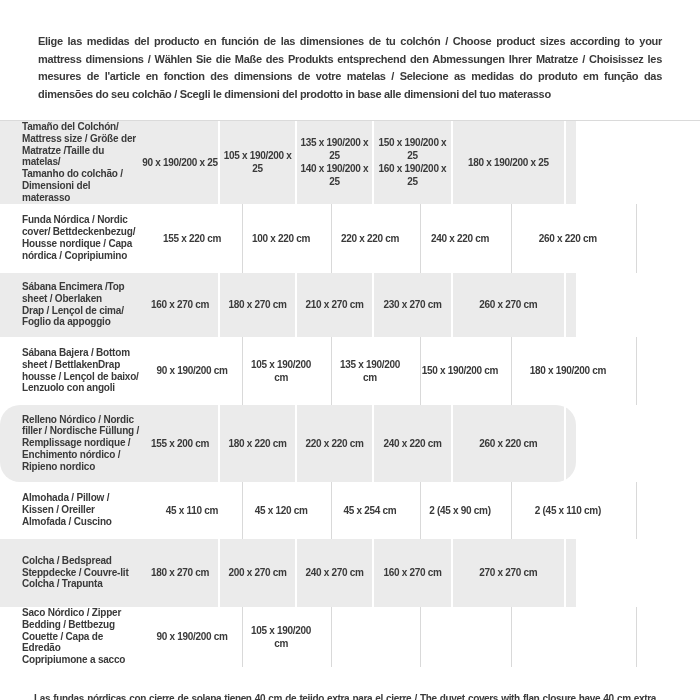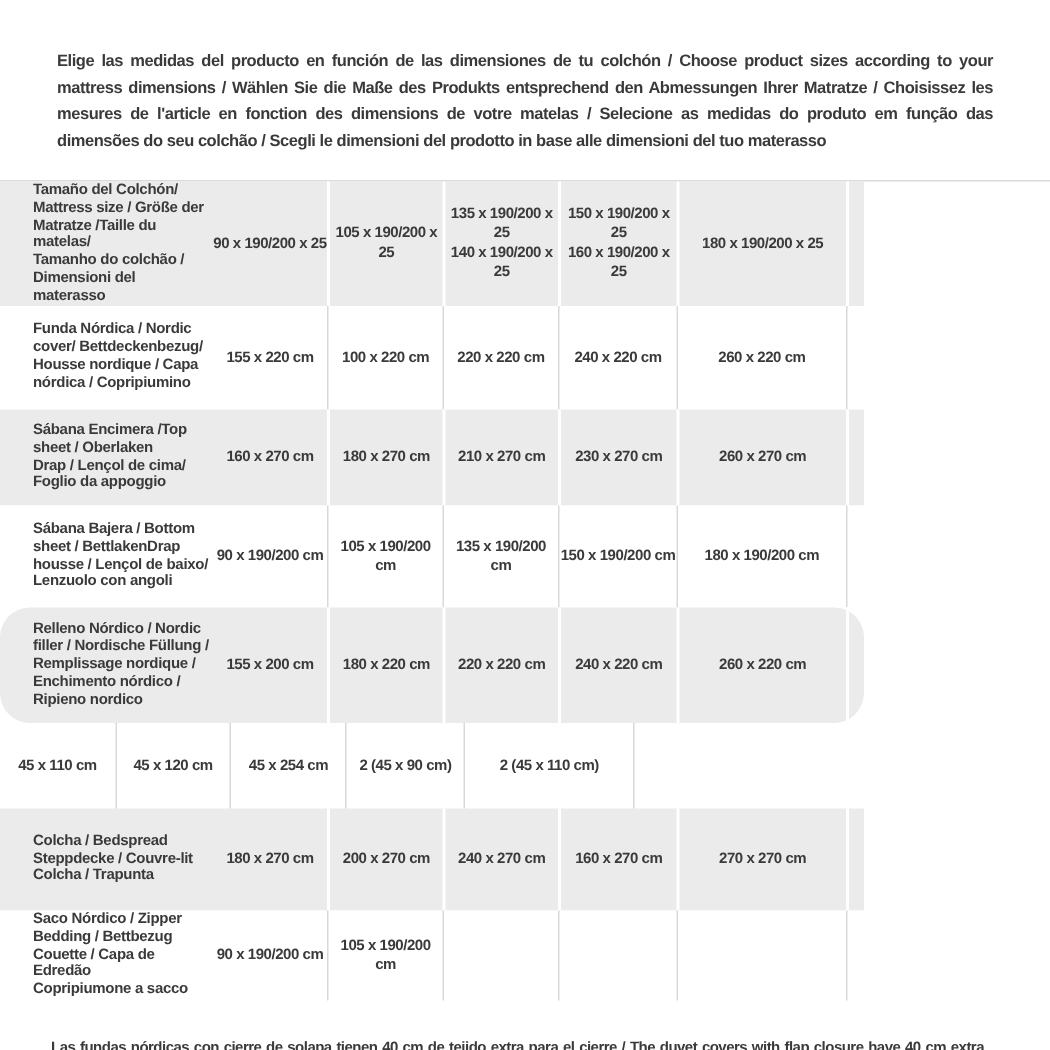--- a/index.html
+++ b/index.html
@@ -9,21 +9,21 @@
   }
   .intro{
     margin:16px;padding:17px 22px 0 22px;height:71px;overflow:hidden;
     font-size:11px;line-height:17.5px;letter-spacing:-0.3px;text-align:justify;
   }
   .size-table{
     margin-top:9px;border-top:1px solid #dadada;
   }
   .row{display:flex;align-items:stretch;width:576px;}
   .row.gray{background:#ebebeb;}
-  .row.white{background:#ffffff;}
+  .row.white{background:#ffffff;gap:12px;}
   .cell{display:flex;align-items:center;box-sizing:border-box;}
   .cell.label{
     flex:0 0 24.6%;justify-content:flex-start;text-align:left;
     padding-left:22px;padding-right:2px;
     font-size:10px;line-height:11.8px;letter-spacing:-0.2px;white-space:pre-line;
   }
   .cell.val{
     justify-content:center;text-align:center;
     font-size:10px;line-height:13px;letter-spacing:-0.3px;white-space:pre-line;
   }
@@ -120,20 +120,23 @@
 Ripieno nordico</div>
       <div class="cell val c1">155 x 200 cm</div>
       <div class="cell val c2 sep">180 x 220 cm</div>
       <div class="cell val c3 sep">220 x 220 cm</div>
       <div class="cell val c4 sep">240 x 220 cm</div>
       <div class="cell val c5 sep">260 x 220 cm</div>
       <div class="cell end sep"></div>
     </div>
 
     <div class="row white r6">
+      <div class="cell label">Almohada  / Pillow /
+Kissen / Oreiller
+Almofada / Cuscino</div>
       <div class="cell val c1">45 x 110 cm</div>
       <div class="cell val c2 sep">45 x 120 cm</div>
       <div class="cell val c3 sep">45 x 254 cm</div>
       <div class="cell val c4 sep">2 (45 x 90 cm)</div>
       <div class="cell val c5 sep">2 (45 x 110 cm)</div>
       <div class="cell end sep"></div>
     </div>
 
     <div class="row gray r7">
       <div class="cell label">Colcha / Bedspread

